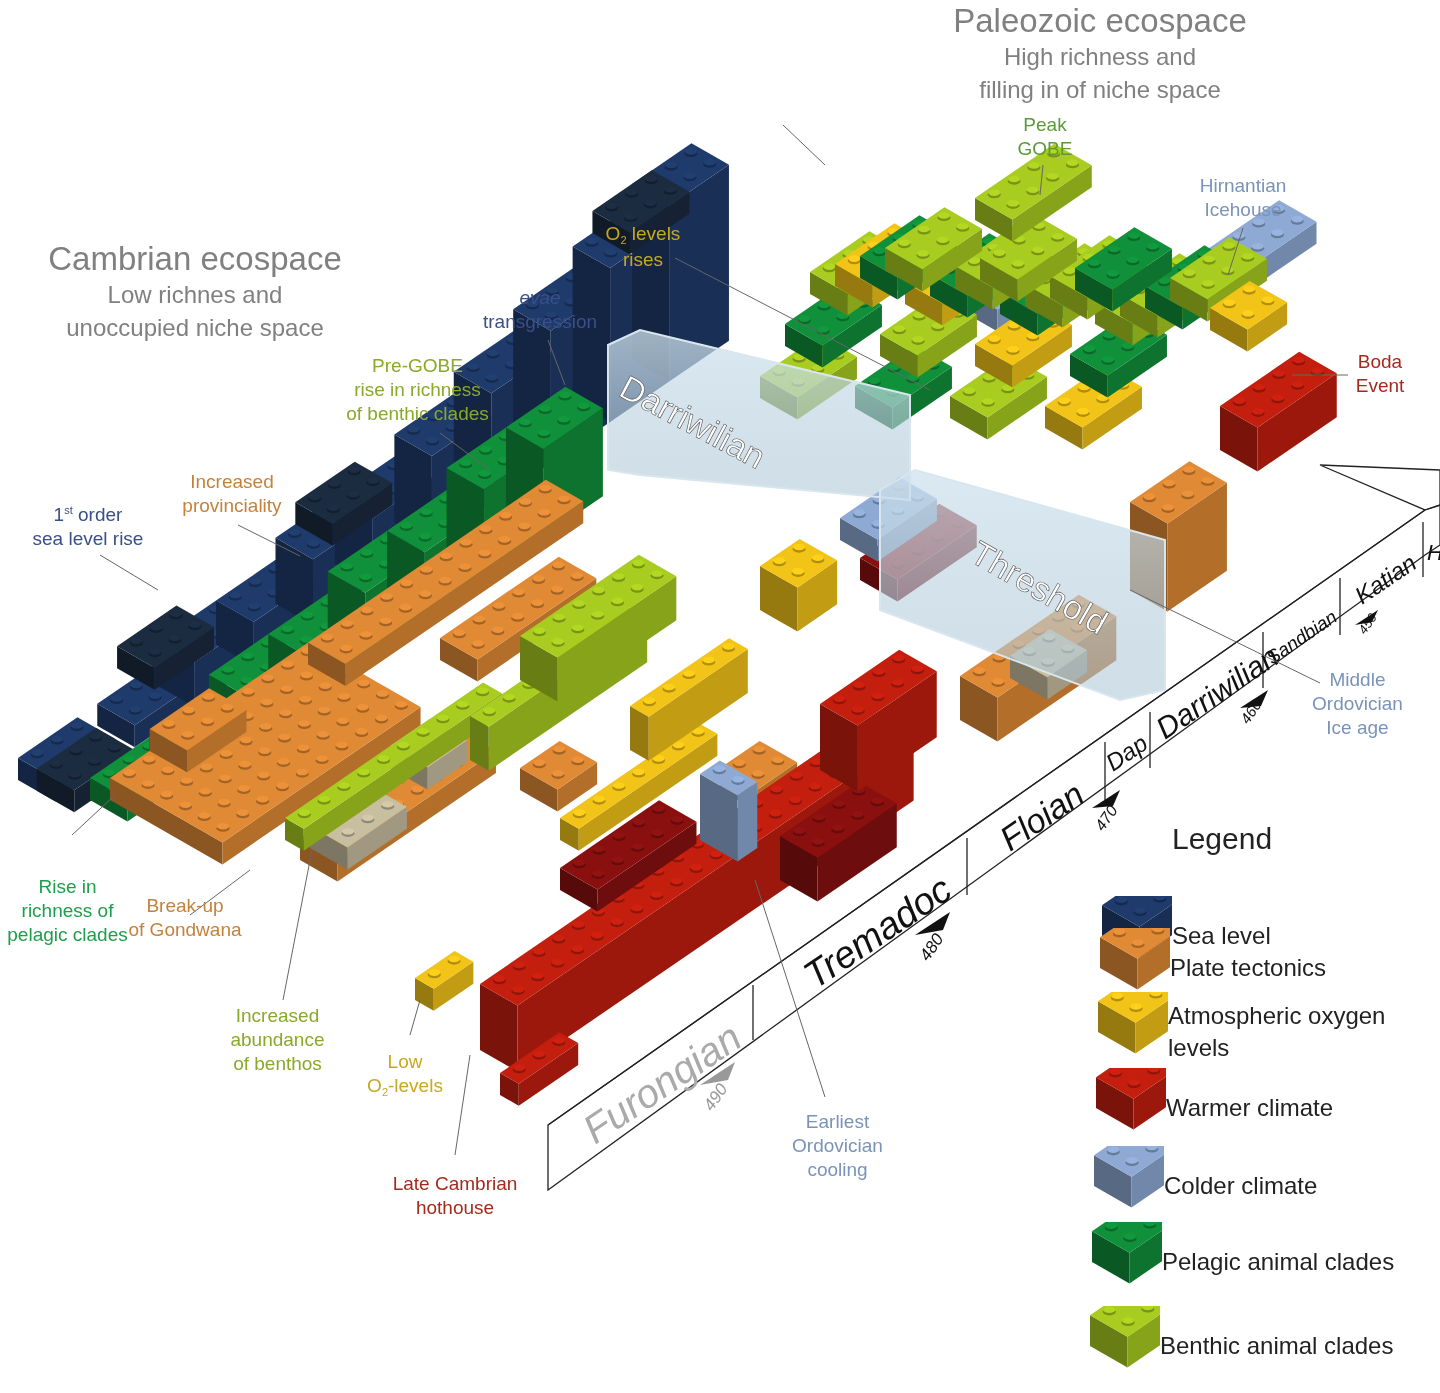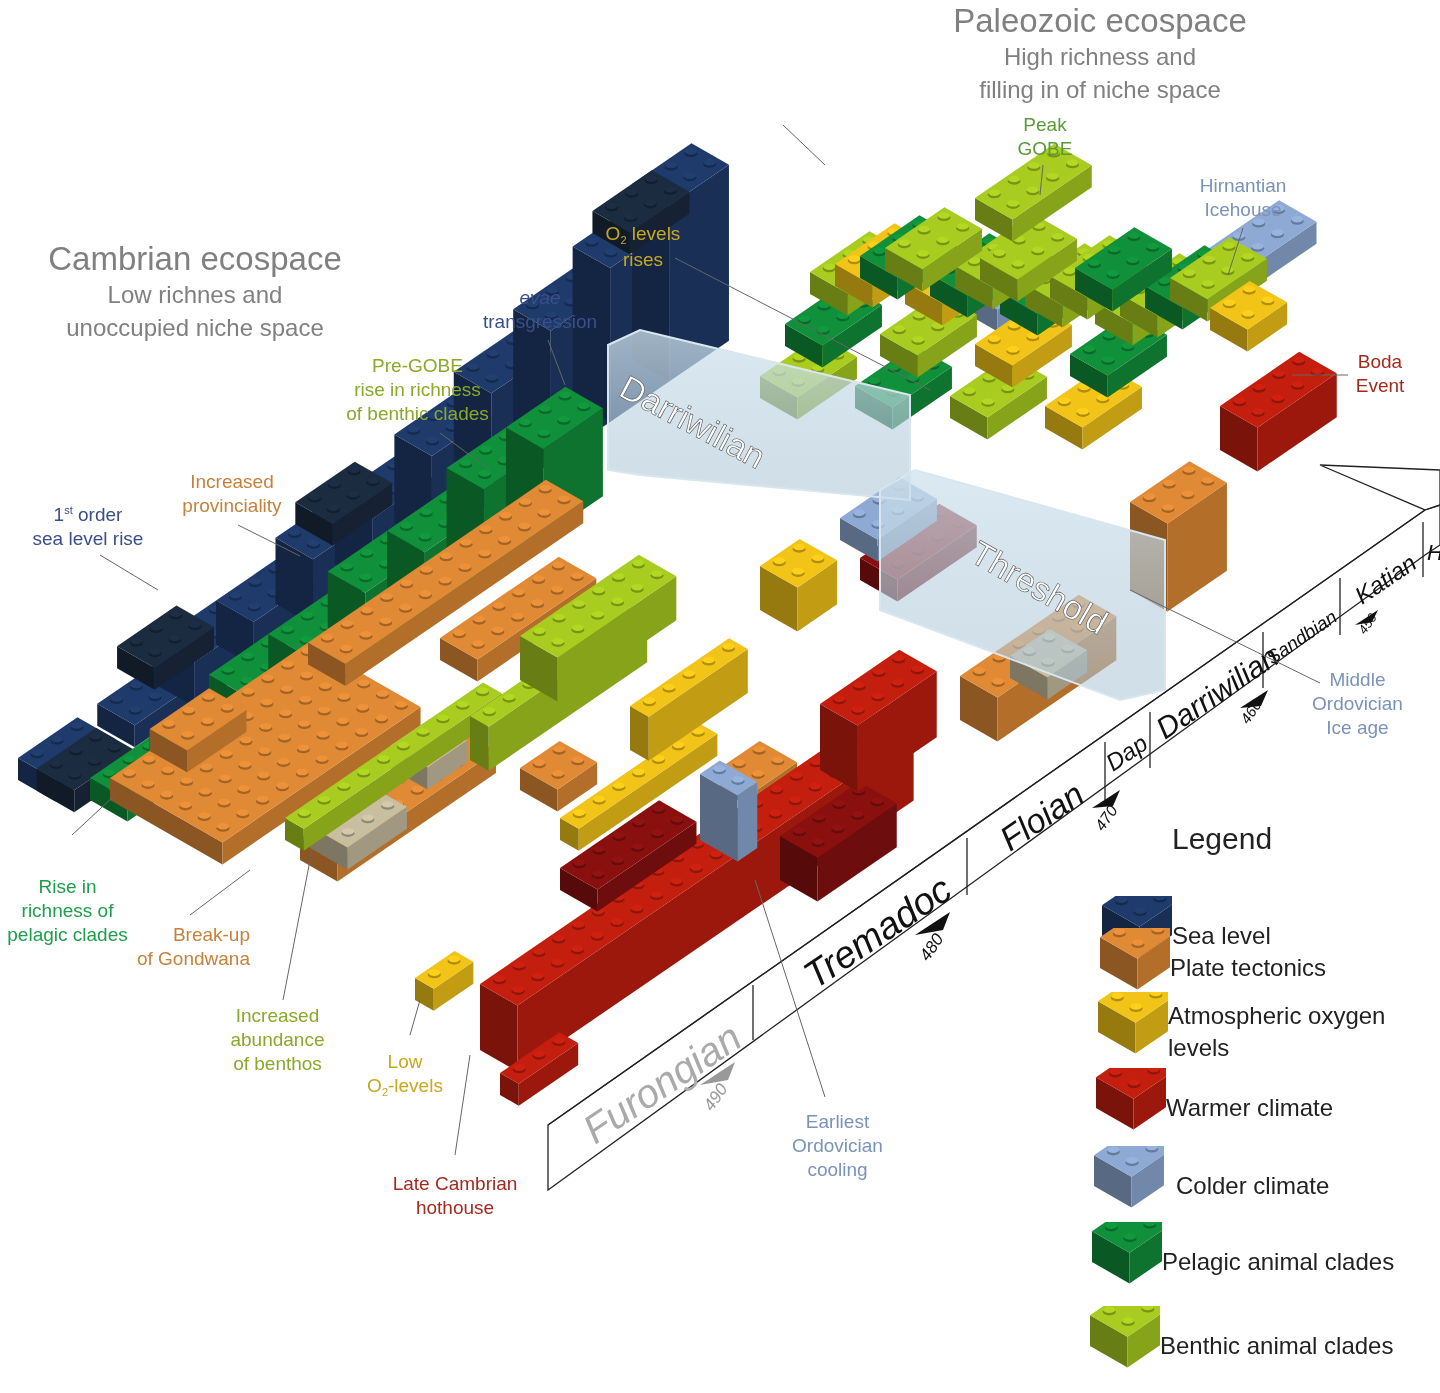--- a/index.html
+++ b/index.html
@@ -1616,21 +1616,21 @@
 </div>
 <div class="lbl ann c-sea" style="left:24px;top:503px;width:128px;">
   <div><span>1</span><sup class="s">st</sup><span> order</span></div>
   <div>sea level rise</div>
 </div>
 <div class="lbl ann c-pel" style="left:0px;top:835px;width:135px;">
   <div>Rise in</div>
   <div>richness of</div>
   <div>pelagic clades</div>
 </div>
-<div class="lbl ann c-plate" style="left:120px;top:923px;width:130px;text-align:right;">
+<div class="lbl ann c-plate" style="left:120px;top:894px;width:130px;">
   <div>Break-up</div>
   <div>of Gondwana</div>
 </div>
 <div class="lbl ann c-ben" style="left:220px;top:1004px;width:115px;">
   <div>Increased</div>
   <div>abundance</div>
   <div>of benthos</div>
 </div>
 <div class="lbl ann c-oxy" style="left:365px;top:1050px;width:80px;">
   <div>Low</div>
@@ -1711,21 +1711,21 @@
           <ellipse cx="59.27647451943476" cy="3.7905958079719326" rx="6" ry="3.3" fill="#d02010"></ellipse>
           <ellipse cx="78.021368800472" cy="16.523206785396646" rx="6.5" ry="3.6" fill="#8d160b"></ellipse>
           <ellipse cx="78.021368800472" cy="14.523206785396646" rx="6" ry="3.3" fill="#d02010"></ellipse>
           <ellipse cx="79.08452927726704" cy="-7.760823553508914" rx="6.5" ry="3.6" fill="#8d160b"></ellipse>
           <ellipse cx="79.08452927726704" cy="-9.760823553508914" rx="6" ry="3.3" fill="#d02010"></ellipse>
           <ellipse cx="97.82942355830428" cy="2.9717874239157993" rx="6.5" ry="3.6" fill="#8d160b"></ellipse>
           <ellipse cx="97.82942355830428" cy="0.9717874239157993" rx="6" ry="3.3" fill="#d02010"></ellipse>
         </svg>
         <div class="txt">Warmer climate</div>
       </div>
-      <div class="legend-item" style="left: 1054px; top: 1146px; gap: 12px;">
+      <div class="legend-item" style="left: 1054px; top: 1146px;">
         <svg width="110" height="80">
           <polygon points="40,40 77.48978856207447,61.465221954849426 77.48978856207447,30.66522195484943 40,9.200000000000003" fill="#586983"></polygon>
           <polygon points="77.48978856207447,61.465221954849426 117.10589807773903,34.362383231887726 117.10589807773903,3.562383231887729 77.48978856207447,30.66522195484943" fill="#7288aa"></polygon>
           <polygon points="40,9.200000000000003 79.61610951566456,-17.902838722961697 117.10589807773903,3.562383231887729 77.48978856207447,30.66522195484943" fill="#8eaad4"></polygon>
           <ellipse cx="59.27647451943476" cy="5.790595807971933" rx="6.5" ry="3.6" fill="#667a99"></ellipse>
           <ellipse cx="59.27647451943476" cy="3.7905958079719326" rx="6" ry="3.3" fill="#97b4e1"></ellipse>
           <ellipse cx="78.021368800472" cy="16.523206785396646" rx="6.5" ry="3.6" fill="#667a99"></ellipse>
           <ellipse cx="78.021368800472" cy="14.523206785396646" rx="6" ry="3.3" fill="#97b4e1"></ellipse>
           <ellipse cx="79.08452927726704" cy="-7.760823553508914" rx="6.5" ry="3.6" fill="#667a99"></ellipse>
           <ellipse cx="79.08452927726704" cy="-9.760823553508914" rx="6" ry="3.3" fill="#97b4e1"></ellipse>

